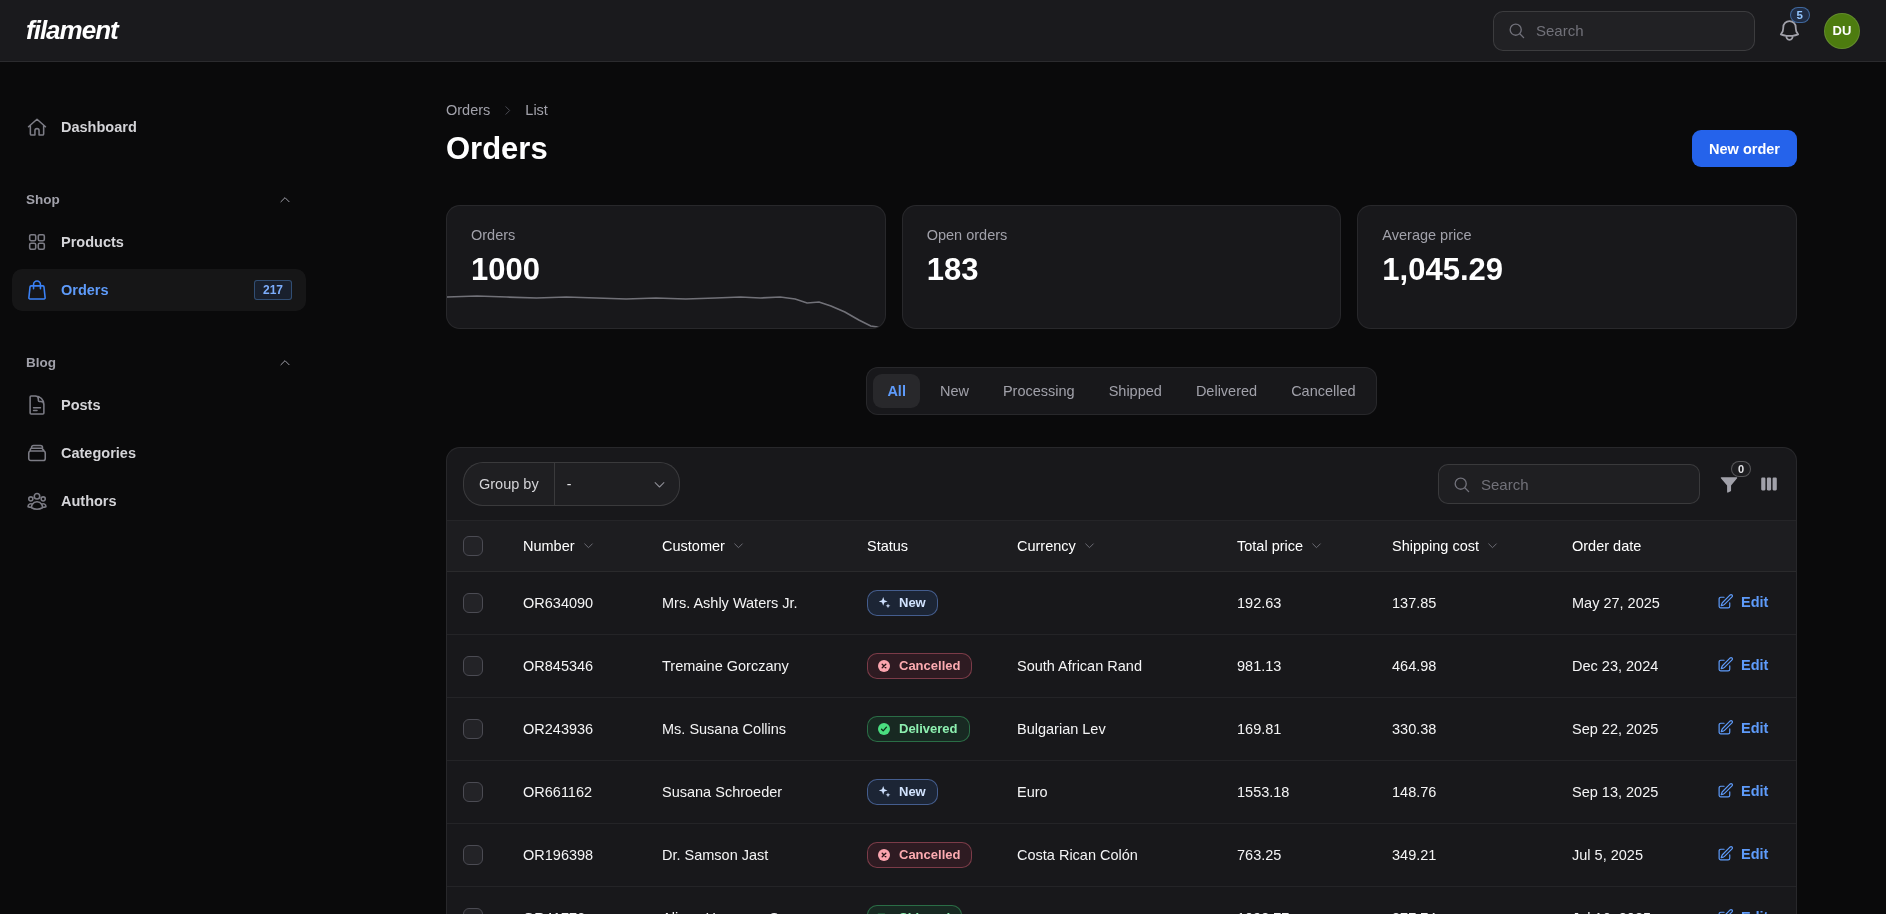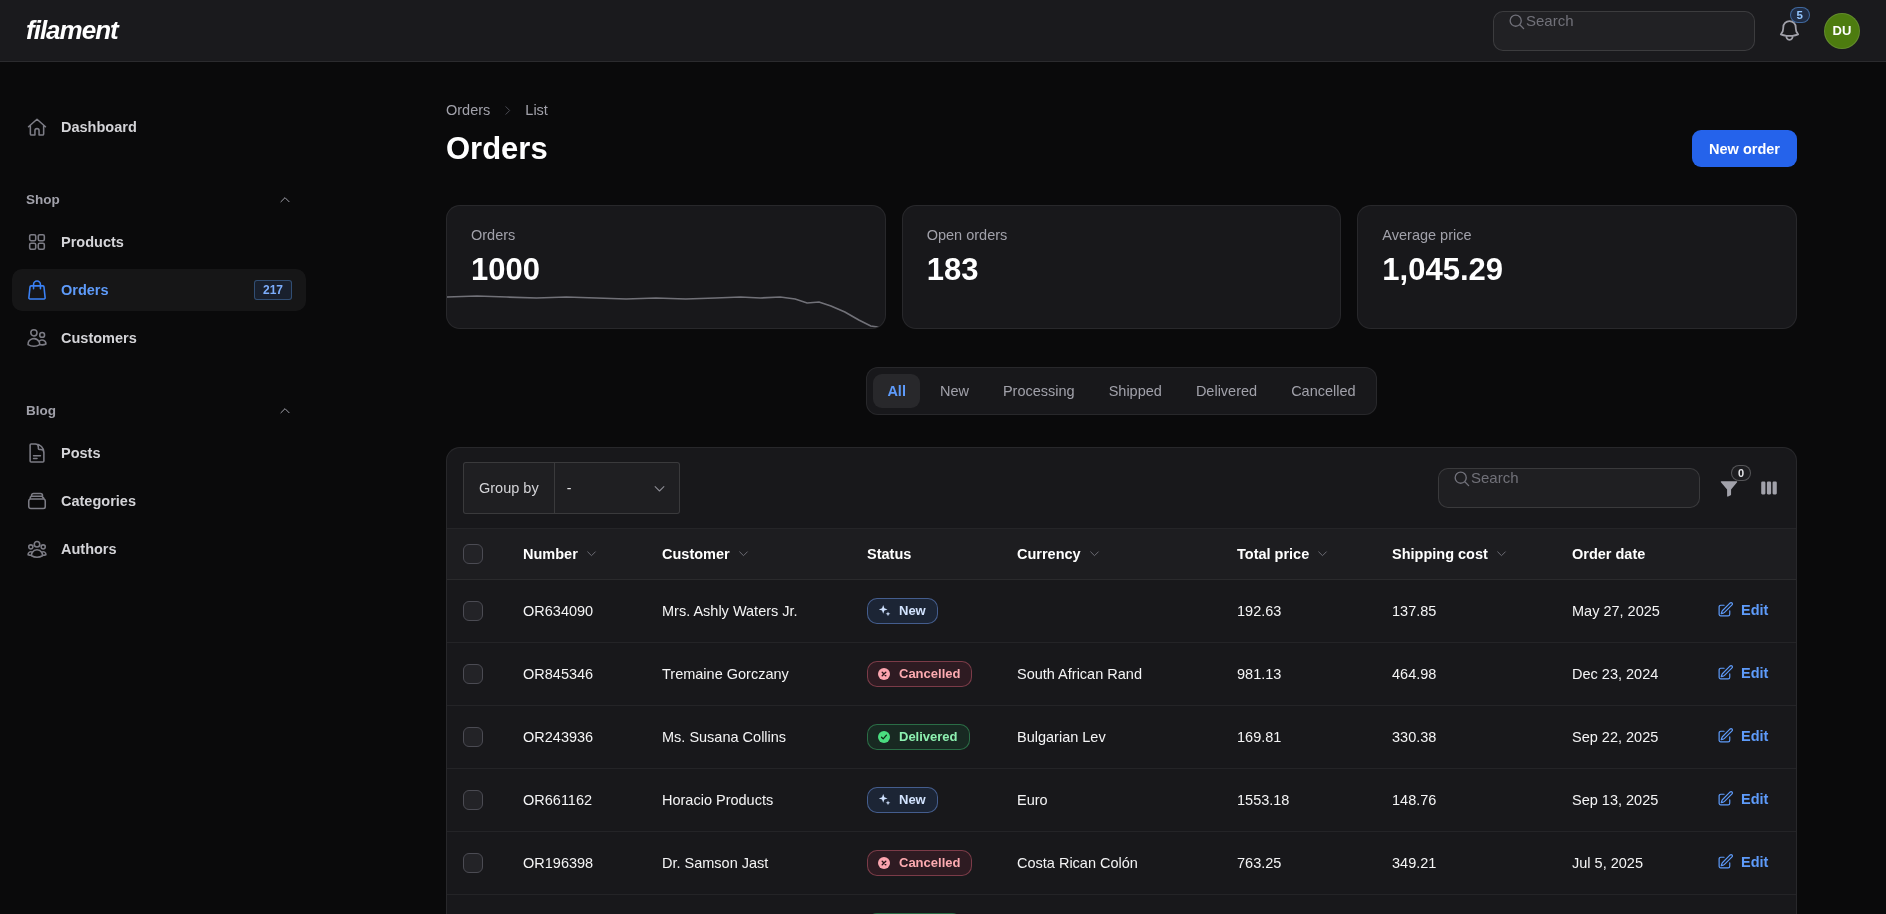--- a/index.html
+++ b/index.html
@@ -10,21 +10,21 @@
     font-size:14px;
   }
   svg { display:block; }
   .icon svg { width:22px; height:22px; }
 
   
   .topbar { height:62px; background:#1a1a1d; border-bottom:1px solid rgba(255,255,255,.08);
     display:flex; align-items:center; padding:0 26px; gap:22px; }
   .logo { font-size:26px; font-weight:800; font-style:italic; letter-spacing:-1px; color:#fff; }
   .topbar-spacer { flex:1; }
-  .search-box { display:flex; align-items:flex-start; width:262px; height:40px;
+  .search-box { display:flex; align-items:center; gap:10px; width:262px; height:40px;
     border:1px solid rgba(255,255,255,.12); background:rgba(255,255,255,.03);
     border-radius:10px; padding:0 13px; color:#71717a;margin-left:38px; }
   .search-box .icon svg { width:19px; height:19px; }
   .search-box input { background:transparent; border:0; outline:0; color:#e4e4e7;
     font-size:15px; width:100%; font-family:inherit; }
   input::placeholder { color:#717179; }
   .bell-wrap { position:relative; color:#a1a1aa; }
   .bell-wrap .icon svg { width:25px; height:25px; }
   .notif-badge { position:absolute; top:-11px; right:-8px; color:#93c5fd;
     background:rgba(59,130,246,.18); border:1px solid rgba(96,165,250,.5);
@@ -77,38 +77,38 @@
   .tab { padding:9px 14px; border-radius:9px; color:#a1a1aa; font-weight:500;
     font-size:14.5px; background:transparent; border:0; cursor:pointer; font-family:inherit; }
   .tab.active { background:rgba(255,255,255,.07); color:#5e9bfa; font-weight:600; }
 
   
   .table-card { margin-top:32px; background:#18181b; border:1px solid rgba(255,255,255,.07);
     border-radius:14px; overflow:hidden; }
   .table-toolbar { display:flex; justify-content:space-between; align-items:center;
     padding:14px 16px; border-bottom:1px solid rgba(255,255,255,.06); }
   .groupby { display:flex; align-items:stretch; border:1px solid rgba(255,255,255,.12);
-    border-radius:3px; background:rgba(255,255,255,.03); height:52px; overflow:hidden; }
+    border-radius:20px; background:rgba(255,255,255,.03); height:44px; overflow:hidden; }
   .groupby-label { display:flex; align-items:center; padding:0 15px; color:#d4d4d8; font-size:14.5px; }
   .groupby-select { display:flex; align-items:center; justify-content:space-between; width:125px;
     padding:0 12px; border-left:1px solid rgba(255,255,255,.12); color:#e4e4e7; cursor:pointer; }
   .groupby-select .icon svg { width:15px; height:15px; color:#8b8b93; }
   .toolbar-right { display:flex; align-items:center; gap:18px; }
   .icon-btn { position:relative; color:#a1a1aa; cursor:pointer; }
   .icon-btn .icon svg { width:22px; height:22px; }
   .filter-count { position:absolute; top:-12px; right:-11px; background:#1d1d20;
     border:1px solid rgba(255,255,255,.25); color:#e4e4e7; border-radius:999px;
     font-size:11px; font-weight:600; padding:1px 6px; }
 
   table { width:100%; border-collapse:collapse; table-layout:fixed; }
   col.c-cb{width:60px} col.c-num{width:139px} col.c-cust{width:205px} col.c-stat{width:150px}
   col.c-curr{width:220px} col.c-tot{width:155px} col.c-ship{width:180px} col.c-date{width:145px}
   col.c-act{width:97px}
   thead th { background:rgba(255,255,255,.025); border-bottom:1px solid rgba(255,255,255,.08);
-    height:50px; text-align:right; padding:0 16px; font-size:14.5px; font-weight:700; color:#fff; }
+    height:50px; text-align:right; padding:0 16px; font-size:14.5px; font-weight:400; color:#fff; }
   thead th .th-inner { display:flex; align-items:center; gap:7px; }
   thead th .icon svg { width:13px; height:13px; color:#71717a; }
   tbody td { height:63px; border-bottom:1px solid rgba(255,255,255,.055); padding:0 16px;
     font-size:14.5px; color:#f4f4f5; }
   .checkbox { width:20px; height:20px; border-radius:6px; border:1px solid #4b4b53;
     background:#232327; cursor:pointer; }
 
   .badge { display:inline-flex; align-items:center; gap:7px; height:26px;
     padding:0 11px 0 8px; border-radius:10px; font-size:13px; font-weight:600; }
   .badge svg { width:16px; height:16px; }
@@ -178,28 +178,20 @@
             <span class="side-label">Products</span>
           </li>
           <li class="side-item active">
             <span class="icon">
               <svg viewBox="0 0 24 24" fill="none" stroke="currentColor" stroke-width="1.7" stroke-linecap="round" stroke-linejoin="round">
                 <path d="M15.75 10.5V6a3.75 3.75 0 10-7.5 0v4.5m11.356-1.993l1.263 12c.07.665-.45 1.243-1.119 1.243H4.25a1.125 1.125 0 01-1.12-1.243l1.264-12A1.125 1.125 0 015.513 7.5h12.974c.576 0 1.059.435 1.119 1.007z"></path>
               </svg>
             </span>
             <span class="side-label">Orders</span>
             <span class="count-badge">217</span>
-          </li>
-          <li class="side-item">
-            <span class="icon">
-              <svg viewBox="0 0 24 24" fill="none" stroke="currentColor" stroke-width="1.7" stroke-linecap="round" stroke-linejoin="round">
-                <path d="M15 19.128a9.38 9.38 0 002.625.372 9.337 9.337 0 004.121-.952 4.125 4.125 0 00-7.533-2.493M15 19.128v-.003c0-1.113-.285-2.16-.786-3.07M15 19.128v.106A12.318 12.318 0 018.624 21c-2.331 0-4.512-.645-6.374-1.766l-.001-.109a6.375 6.375 0 0111.964-3.07M12 6.375a3.375 3.375 0 11-6.75 0 3.375 3.375 0 016.75 0zm8.25 2.25a2.625 2.625 0 11-5.25 0 2.625 2.625 0 015.25 0z"></path>
-              </svg>
-            </span>
-            <span class="side-label">Customers</span>
           </li>
         </ul>
       </div>
       <div class="side-group">
         <div class="side-group-header">
           <span>Blog</span>
           <span><span class="icon"><svg viewBox="0 0 24 24" fill="none" stroke="currentColor" stroke-width="1.7" stroke-linecap="round" stroke-linejoin="round">
                 <path d="M5 15l7-7 7 7"></path>
               </svg></span></span>
         </div>
@@ -481,21 +473,21 @@
                       </svg>
                     </span>
                     <span>Edit</span>
                   </a></td>
               </tr>
               <tr>
                 <td>
                   <div class="checkbox"></div>
                 </td>
                 <td>OR661162</td>
-                <td>Horacio Products</td>
+                <td>Susana Schroeder</td>
                 <td><span class="badge badge-info">
                     <span class="icon">
                       <svg viewBox="0 0 20 20" fill="#cfe1fe">
                         <path d="M9 2.5l1.45 4.05L14.5 8l-4.05 1.45L9 13.5 7.55 9.45 3.5 8l4.05-1.45L9 2.5z"></path>
                         <path d="M15 10.5l.8 2.2 2.2.8-2.2.8-.8 2.2-.8-2.2-2.2-.8 2.2-.8.8-2.2z"></path>
                       </svg>
                     </span>
                     <span>New</span>
                   </span></td>
                 <td>Euro</td>

